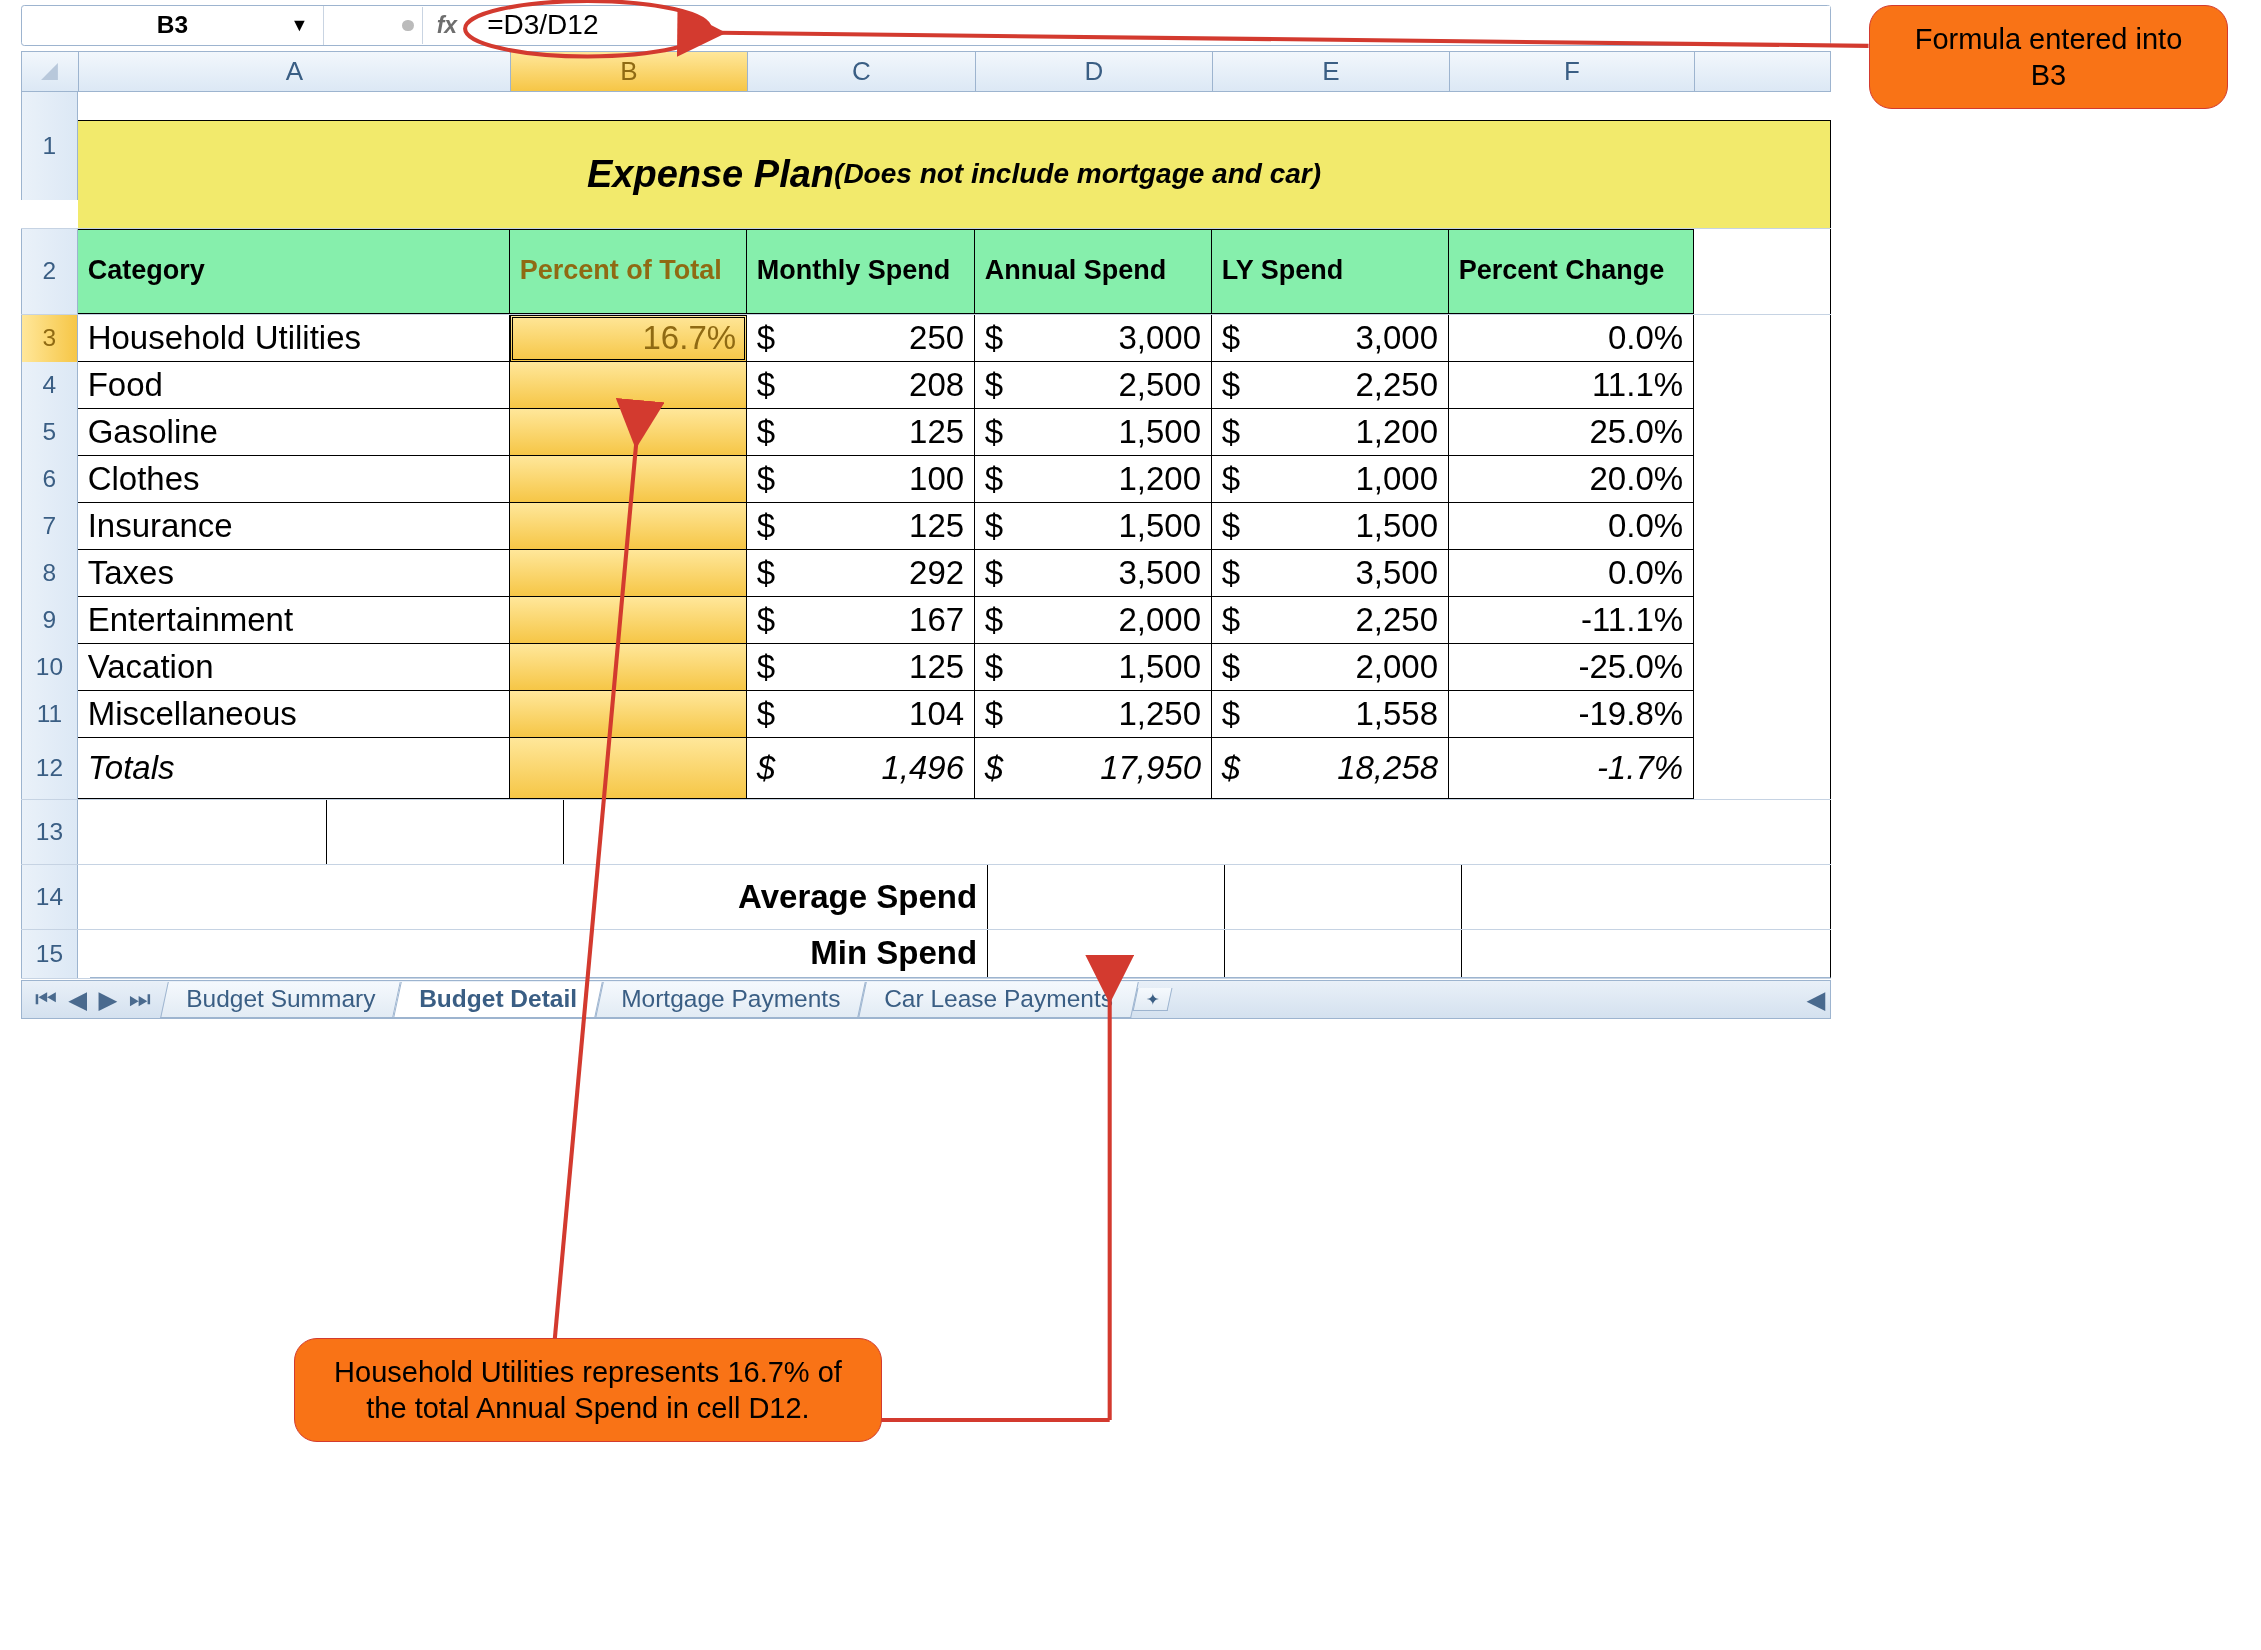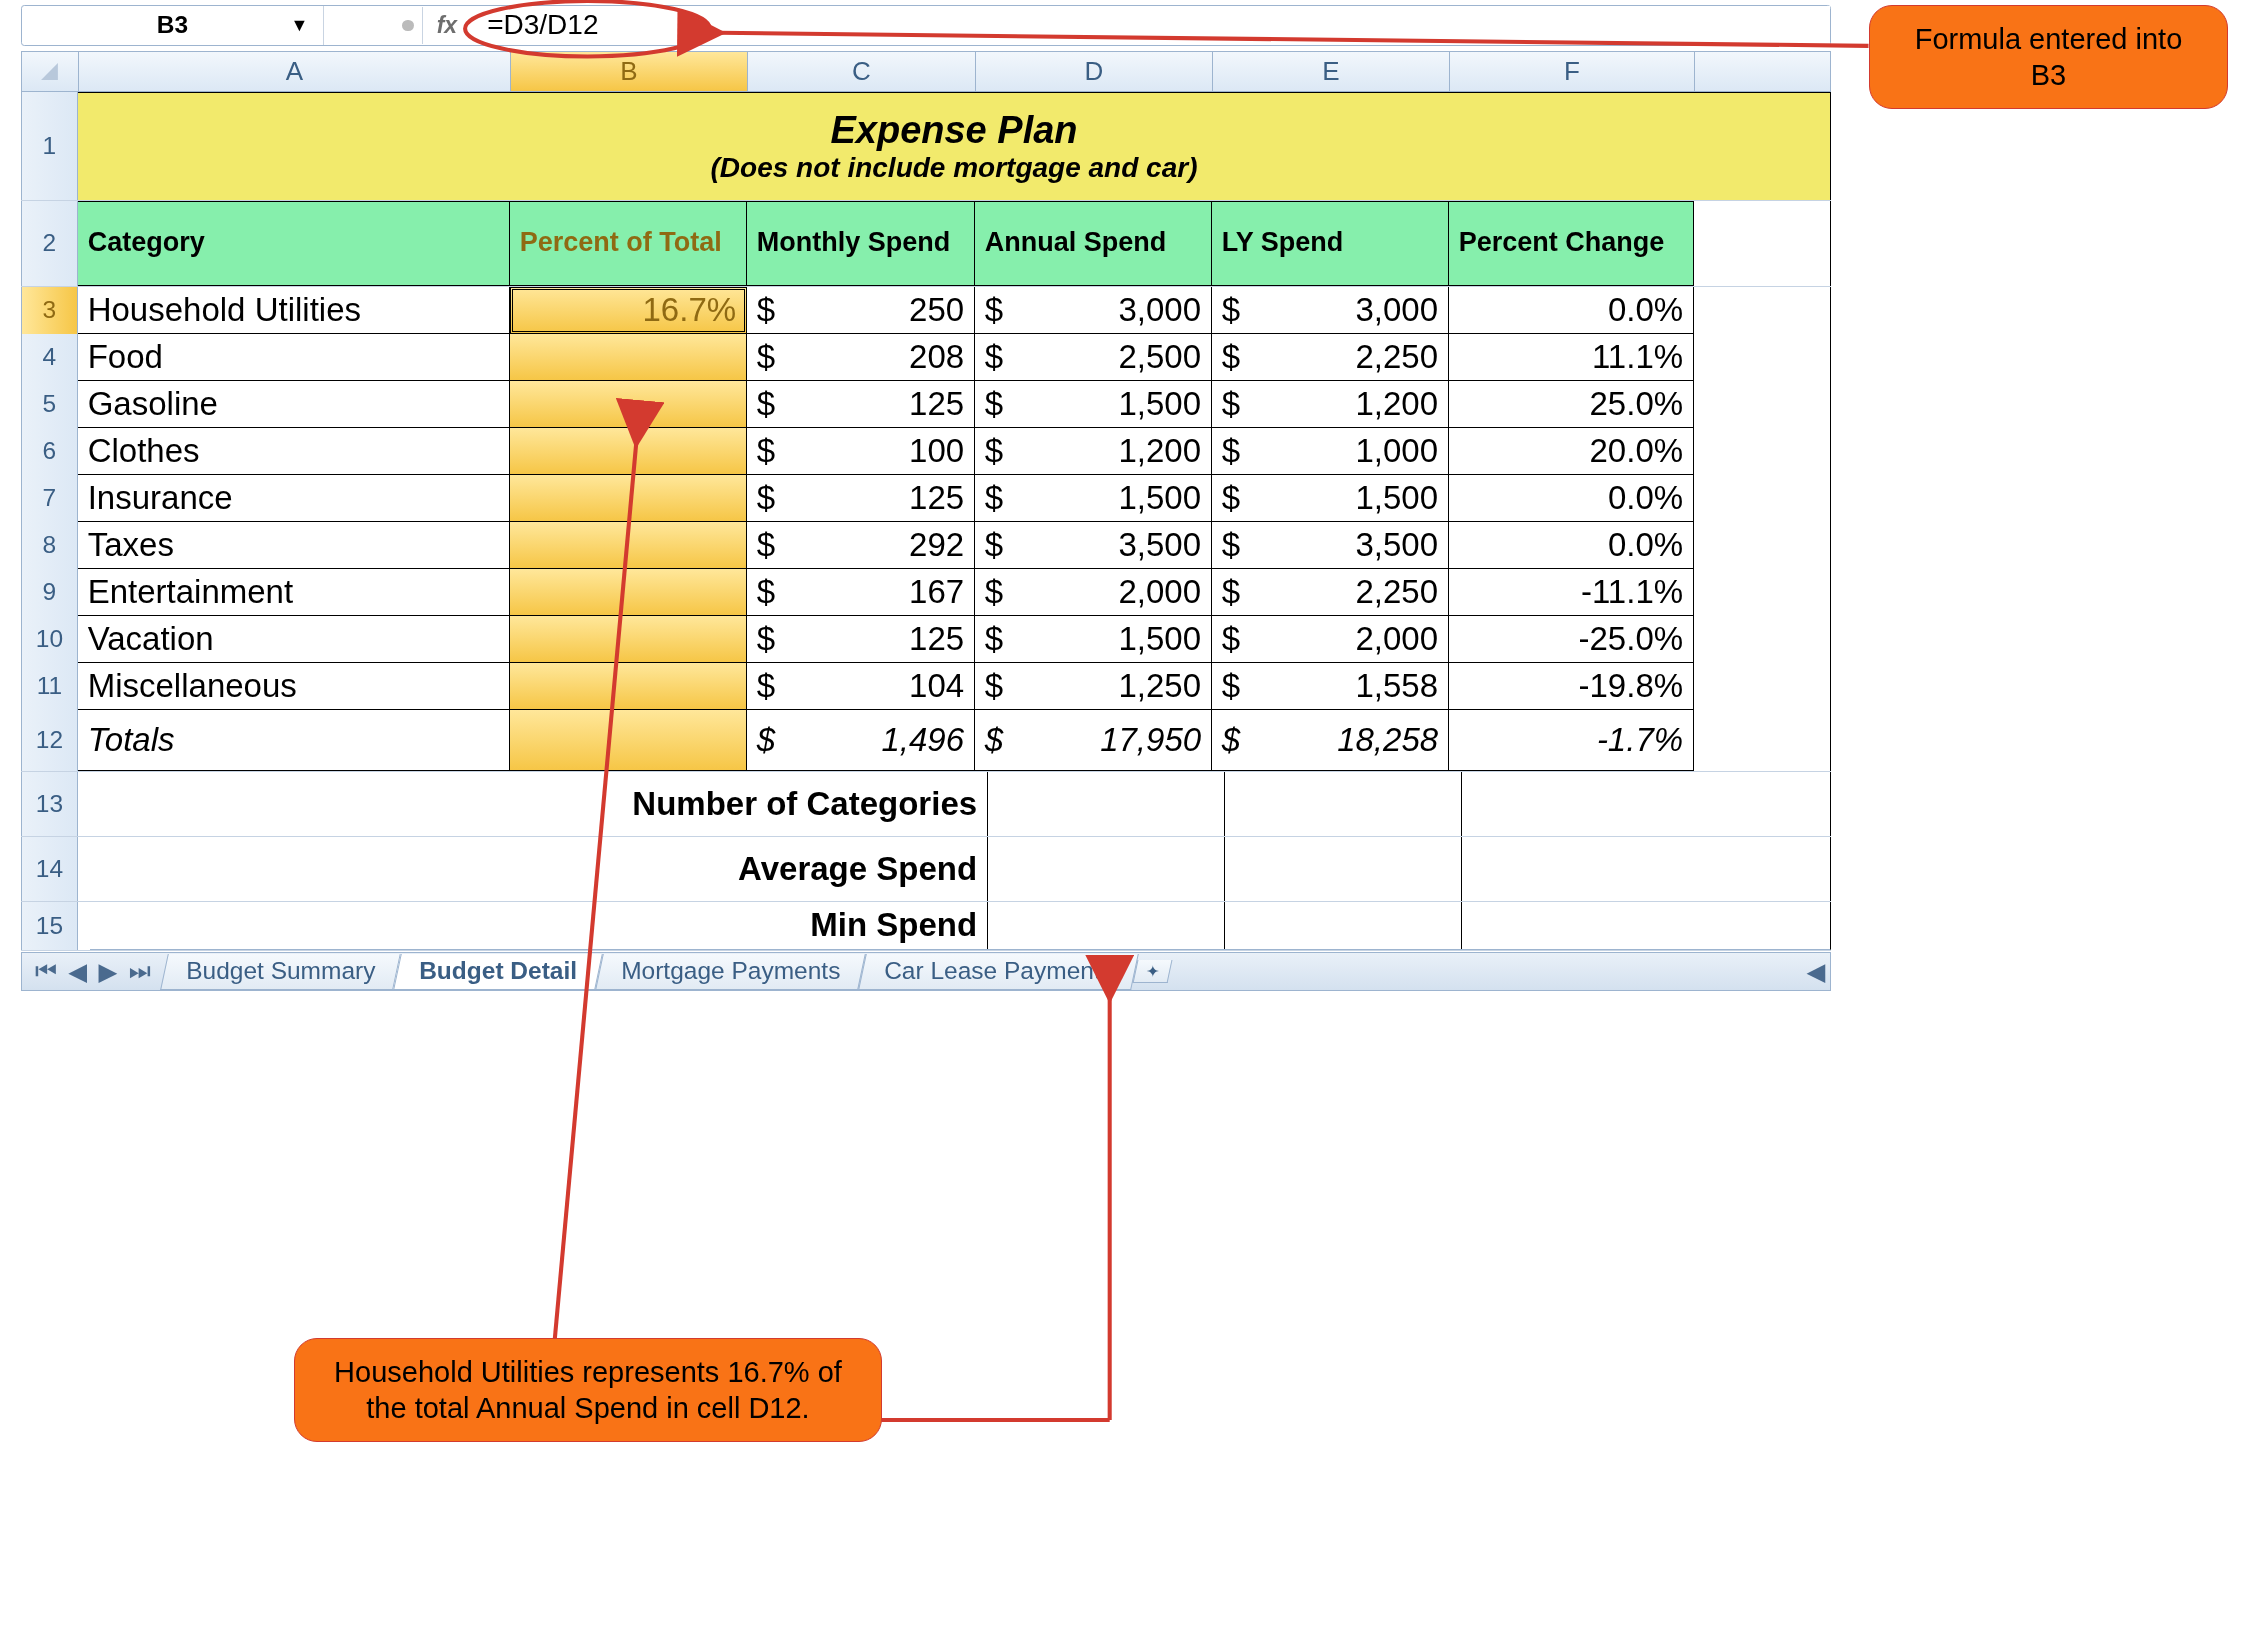--- a/index.html
+++ b/index.html
@@ -125,22 +125,23 @@
     padding: 3.3px 9.8px;
     font-size: 33px;
     display: flex;
     align-items: center;
   }
   .title-row .cells {
     background: #f2ea6c;
     border-top: 1.6px solid #000;
     border-bottom: none;
     height: 108px;
-    flex-direction: column;
+    flex-direction: row;
     justify-content: center;
+    margin-top: 28px;
   }
   .title-text { font-size: 38px; font-weight: bold; font-style: italic; }
   .subtitle-text { font-size: 28px; font-weight: bold; font-style: italic; }
   .header-row { height: 86px; }
   .header-row .cell {
     background: #86efac;
     font-weight: bold;
     font-size: 27px;
     line-height: 1.1;
     align-items: center;
@@ -535,23 +536,20 @@
               <span>18,258</span>
             </span>
           </div>
         <div class="cell col-F right">-1.7%</div>
       </div>
     </div>
 
     <div class="row label-row">
       <div class="row-num">13</div>
       <div class="cells">
-        <div class="cell mergelabel" style="width:898px; border-right:1.6px solid #000;">
-            <div class="inner">Number of Categories</div>
-          </div>
         <div class="cell col-D"></div>
         <div class="cell col-E"></div>
         <div class="cell col-F" style="border-right:none;"></div>
       </div>
     </div>
     <div class="row label-row">
       <div class="row-num">14</div>
       <div class="cells">
         <div class="cell mergelabel" style="width:898px;">
             <div class="inner">Average Spend</div>

